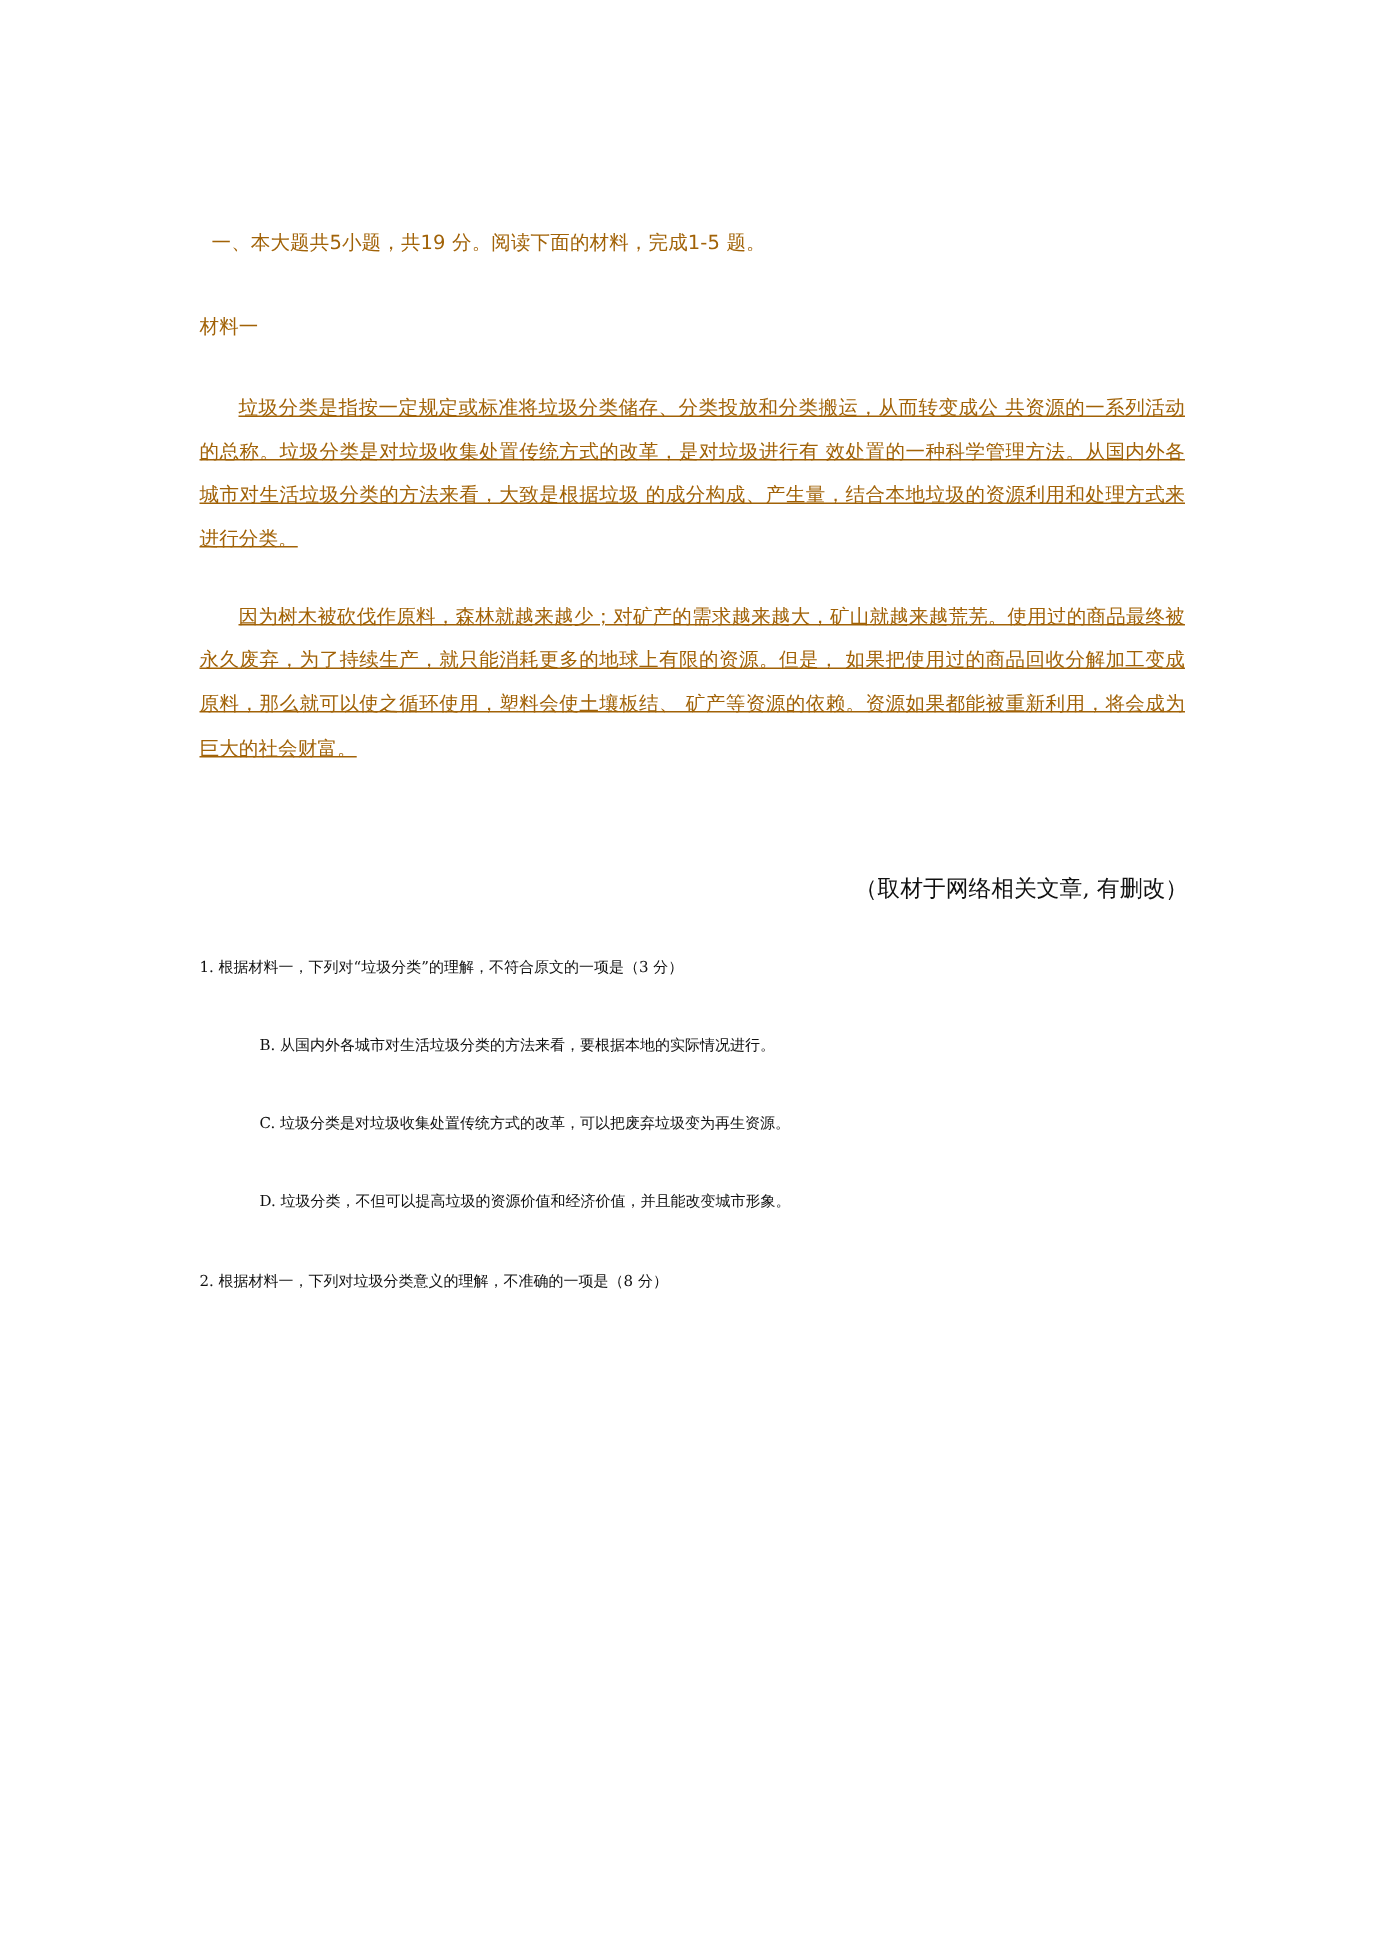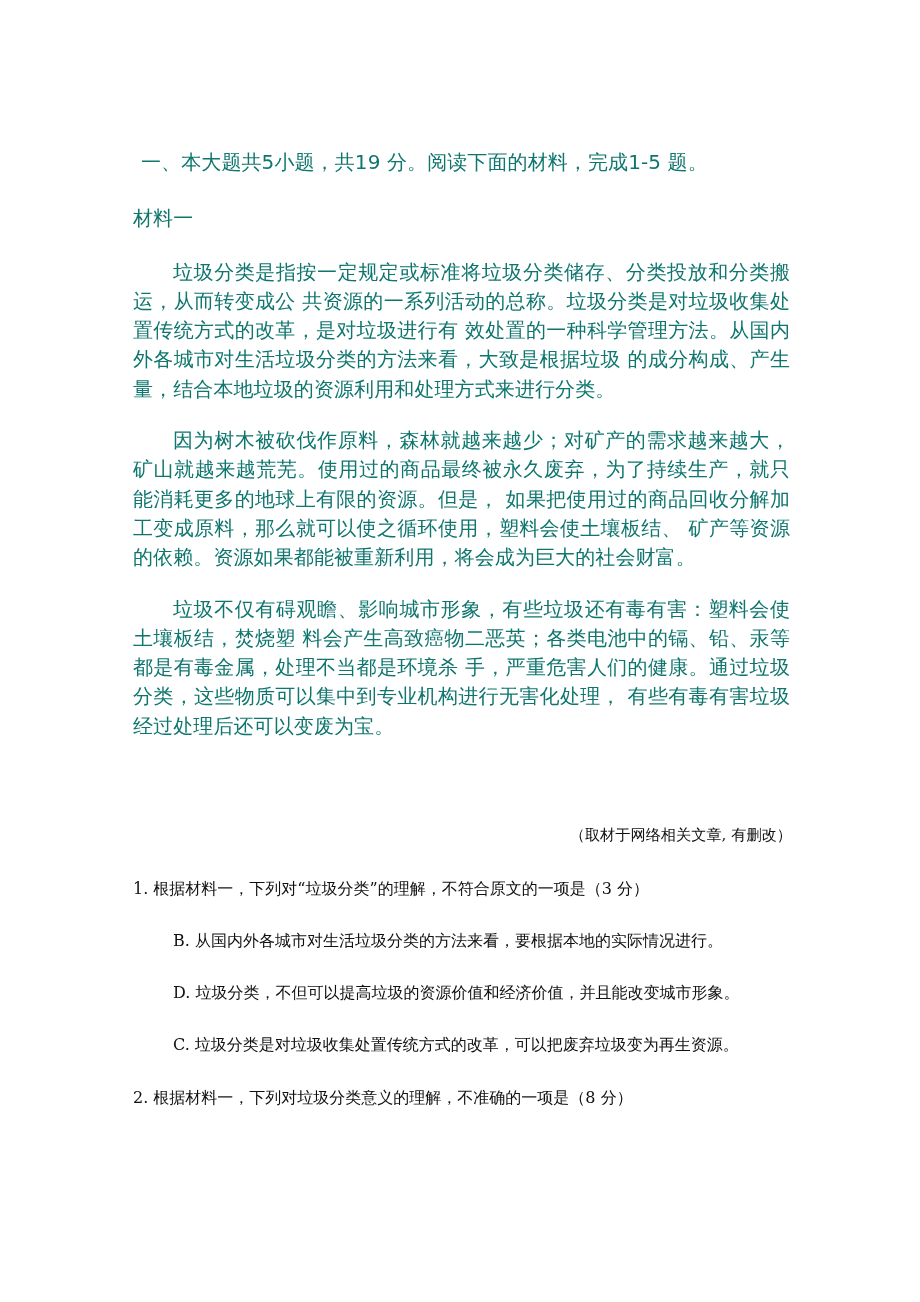--- a/index.html
+++ b/index.html
@@ -31,30 +31,30 @@
   .content {
     position: absolute;
     left: 133px;
     top: 148px;
     width: 660px;
   }
 
   
   .sans {
     font-family: "DejaVu Sans", "Liberation Sans", sans-serif;
-    font-size: 20px;
+    font-size: 13px;
     line-height: 29.3px;
-    color: #0f766e;
+    color: #a16207;
     letter-spacing: 0.1px;
   }
 
   
   .serif {
     font-family: "DejaVu Serif", "Liberation Serif", serif;
-    font-size: 16px;
+    font-size: 10px;
     line-height: 29px;
     color: #101010;
   }
 
   .section-heading {
     margin: 0 0 0 8px;
     text-align: left;
     white-space: nowrap;
   }
 
@@ -63,26 +63,27 @@
     text-align: left;
     padding-right: 128px;
   }
 
   .body-para {
     margin: 22px 0 0 0;
     text-align: justify;
     text-justify: inter-ideograph;
     text-indent: 2em;
     width: 657px;
+    text-decoration: underline;
   }
 
   .body-para.first { margin-top: 24px; }
 
   .attribution {
-    margin: 80px 0 0 0;
+    margin: 64px 0 0 0;
     text-align: right;
     padding-right: 1px;
     font-size: 15.2px;
   }
 
   .question {
     margin: 24px 0 0 0;
     padding-left: 26px;
     text-indent: -26px;
     width: 668px;
@@ -108,45 +109,44 @@
 
     <div class="sans section-heading">一、本大题共5小题，共19 分。阅读下面的材料，完成1-5 题。</div>
 
     <div class="sans material-title">材料一</div>
 
     <div class="sans body-para first">垃圾分类是指按一定规定或标准将垃圾分类储存、分类投放和分类搬运，从而转变成公 共资源的一系列活动的总称。垃圾分类是对垃圾收集处置传统方式的改革，是对垃圾进行有 效处置的一种科学管理方法。从国内外各城市对生活垃圾分类的方法来看，大致是根据垃圾 的成分构成、产生量，结合本地垃圾的资源利用和处理方式来进行分类。</div>
 
 
     <div class="sans body-para">因为树木被砍伐作原料，森林就越来越少；对矿产的需求越来越大，矿山就越来越荒芜。使用过的商品最终被永久废弃，为了持续生产，就只能消耗更多的地球上有限的资源。但是， 如果把使用过的商品回收分解加工变成原料，那么就可以使之循环使用，塑料会使土壤板结、 矿产等资源的依赖。资源如果都能被重新利用，将会成为巨大的社会财富。</div>
 
-    <div class="sans body-para">垃圾不仅有碍观瞻、影响城市形象，有些垃圾还有毒有害：塑料会使土壤板结，焚烧塑 料会产生高致癌物二恶英；各类电池中的镉、铅、汞等都是有毒金属，处理不当都是环境杀 手，严重危害人们的健康。通过垃圾分类，这些物质可以集中到专业机构进行无害化处理， 有些有毒有害垃圾经过处理后还可以变废为宝。</div>
 
     <div class="serif attribution">（取材于网络相关文章, 有删改）</div>
 
     <div class="q-block">
 
       <div class="serif question">
         <span class="qnum">1.</span>
         <span>根据材料一，下列对“垃圾分类”的理解，不符合原文的一项是（3 分）</span>
       </div>
 
 
       <div class="serif option">
         <span>B.</span>
         <span>从国内外各城市对生活垃圾分类的方法来看，要根据本地的实际情况进行。</span>
       </div>
 
       <div class="serif option">
-        <span>D.</span>
-        <span>垃圾分类，不但可以提高垃圾的资源价值和经济价值，并且能改变城市形象。</span>
+        <span>C.</span>
+        <span>垃圾分类是对垃圾收集处置传统方式的改革，可以把废弃垃圾变为再生资源。</span>
       </div>
 
       <div class="serif option">
-        <span>C.</span>
-        <span>垃圾分类是对垃圾收集处置传统方式的改革，可以把废弃垃圾变为再生资源。</span>
+        <span>D.</span>
+        <span>垃圾分类，不但可以提高垃圾的资源价值和经济价值，并且能改变城市形象。</span>
       </div>
 
       <div class="serif question">
         <span class="qnum">2.</span>
         <span>根据材料一，下列对垃圾分类意义的理解，不准确的一项是（8 分）</span>
       </div>
 
     </div>
 
   </div>

